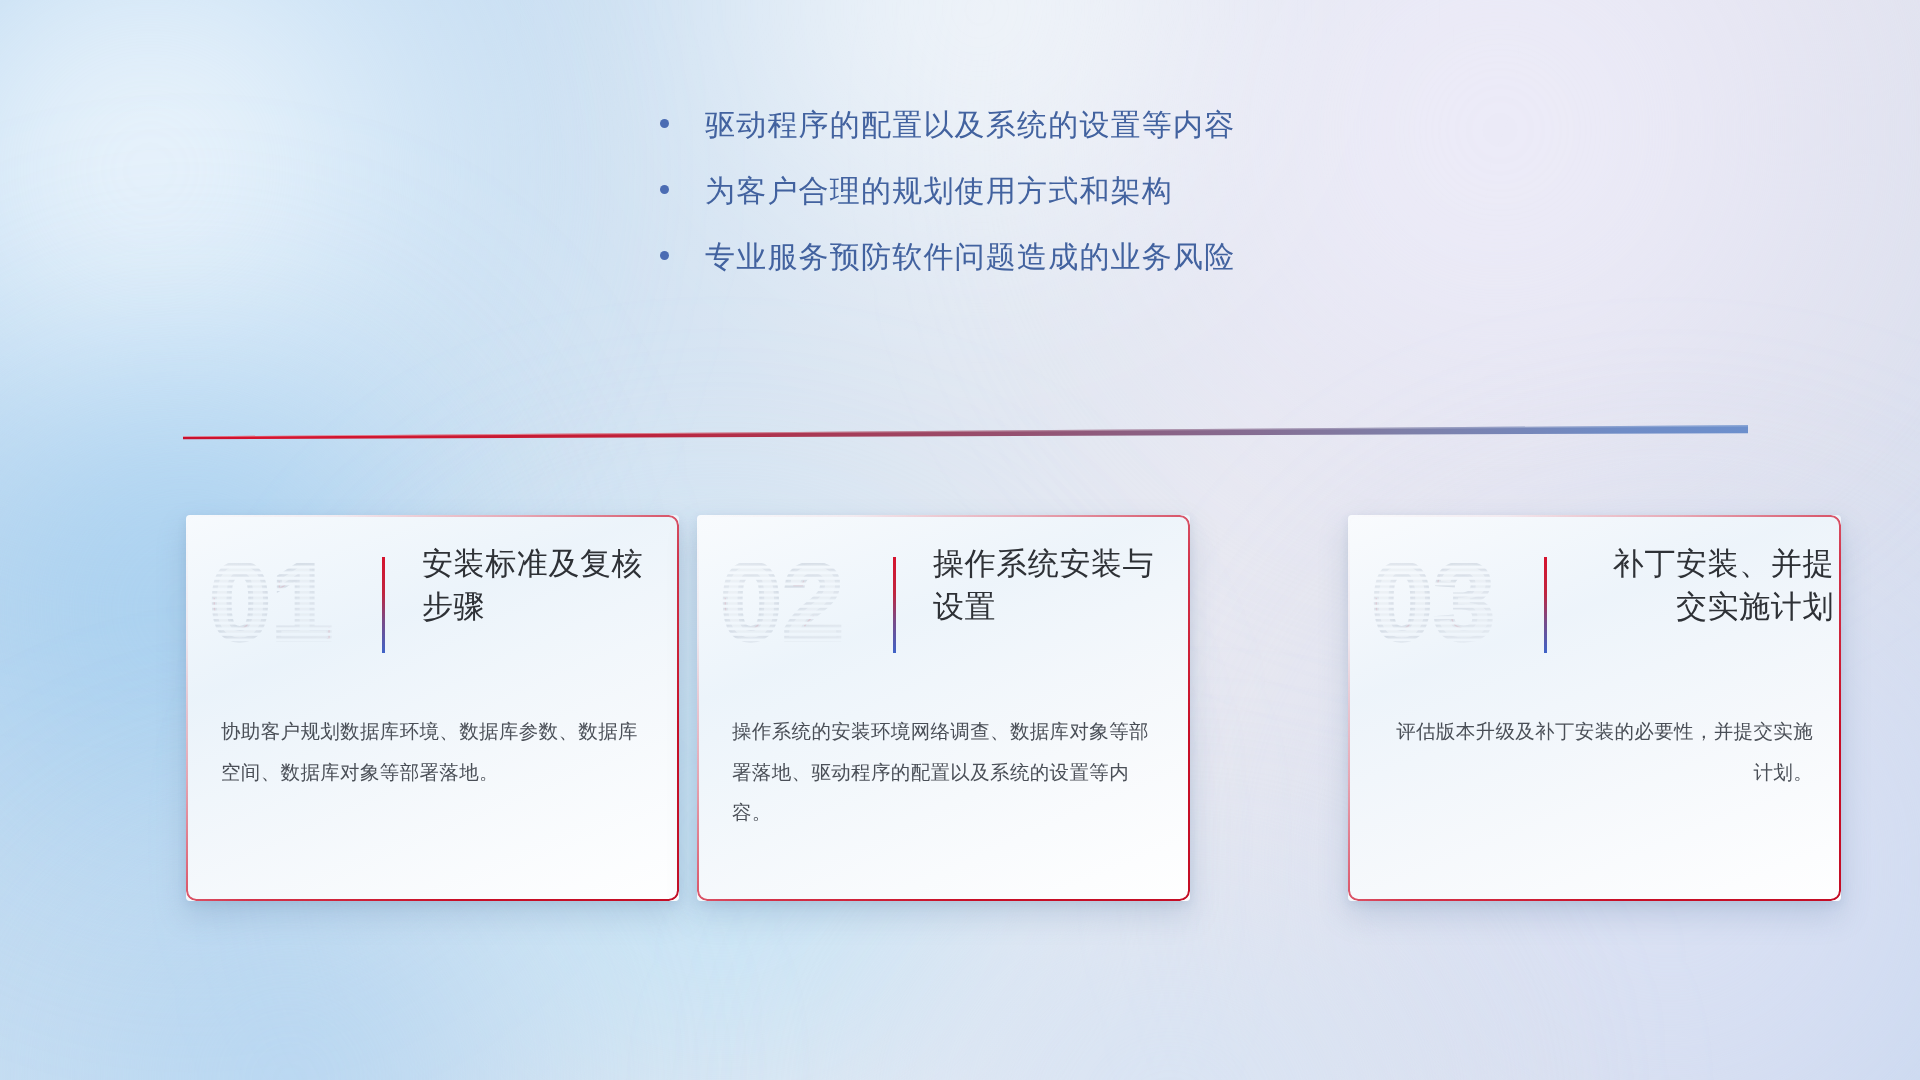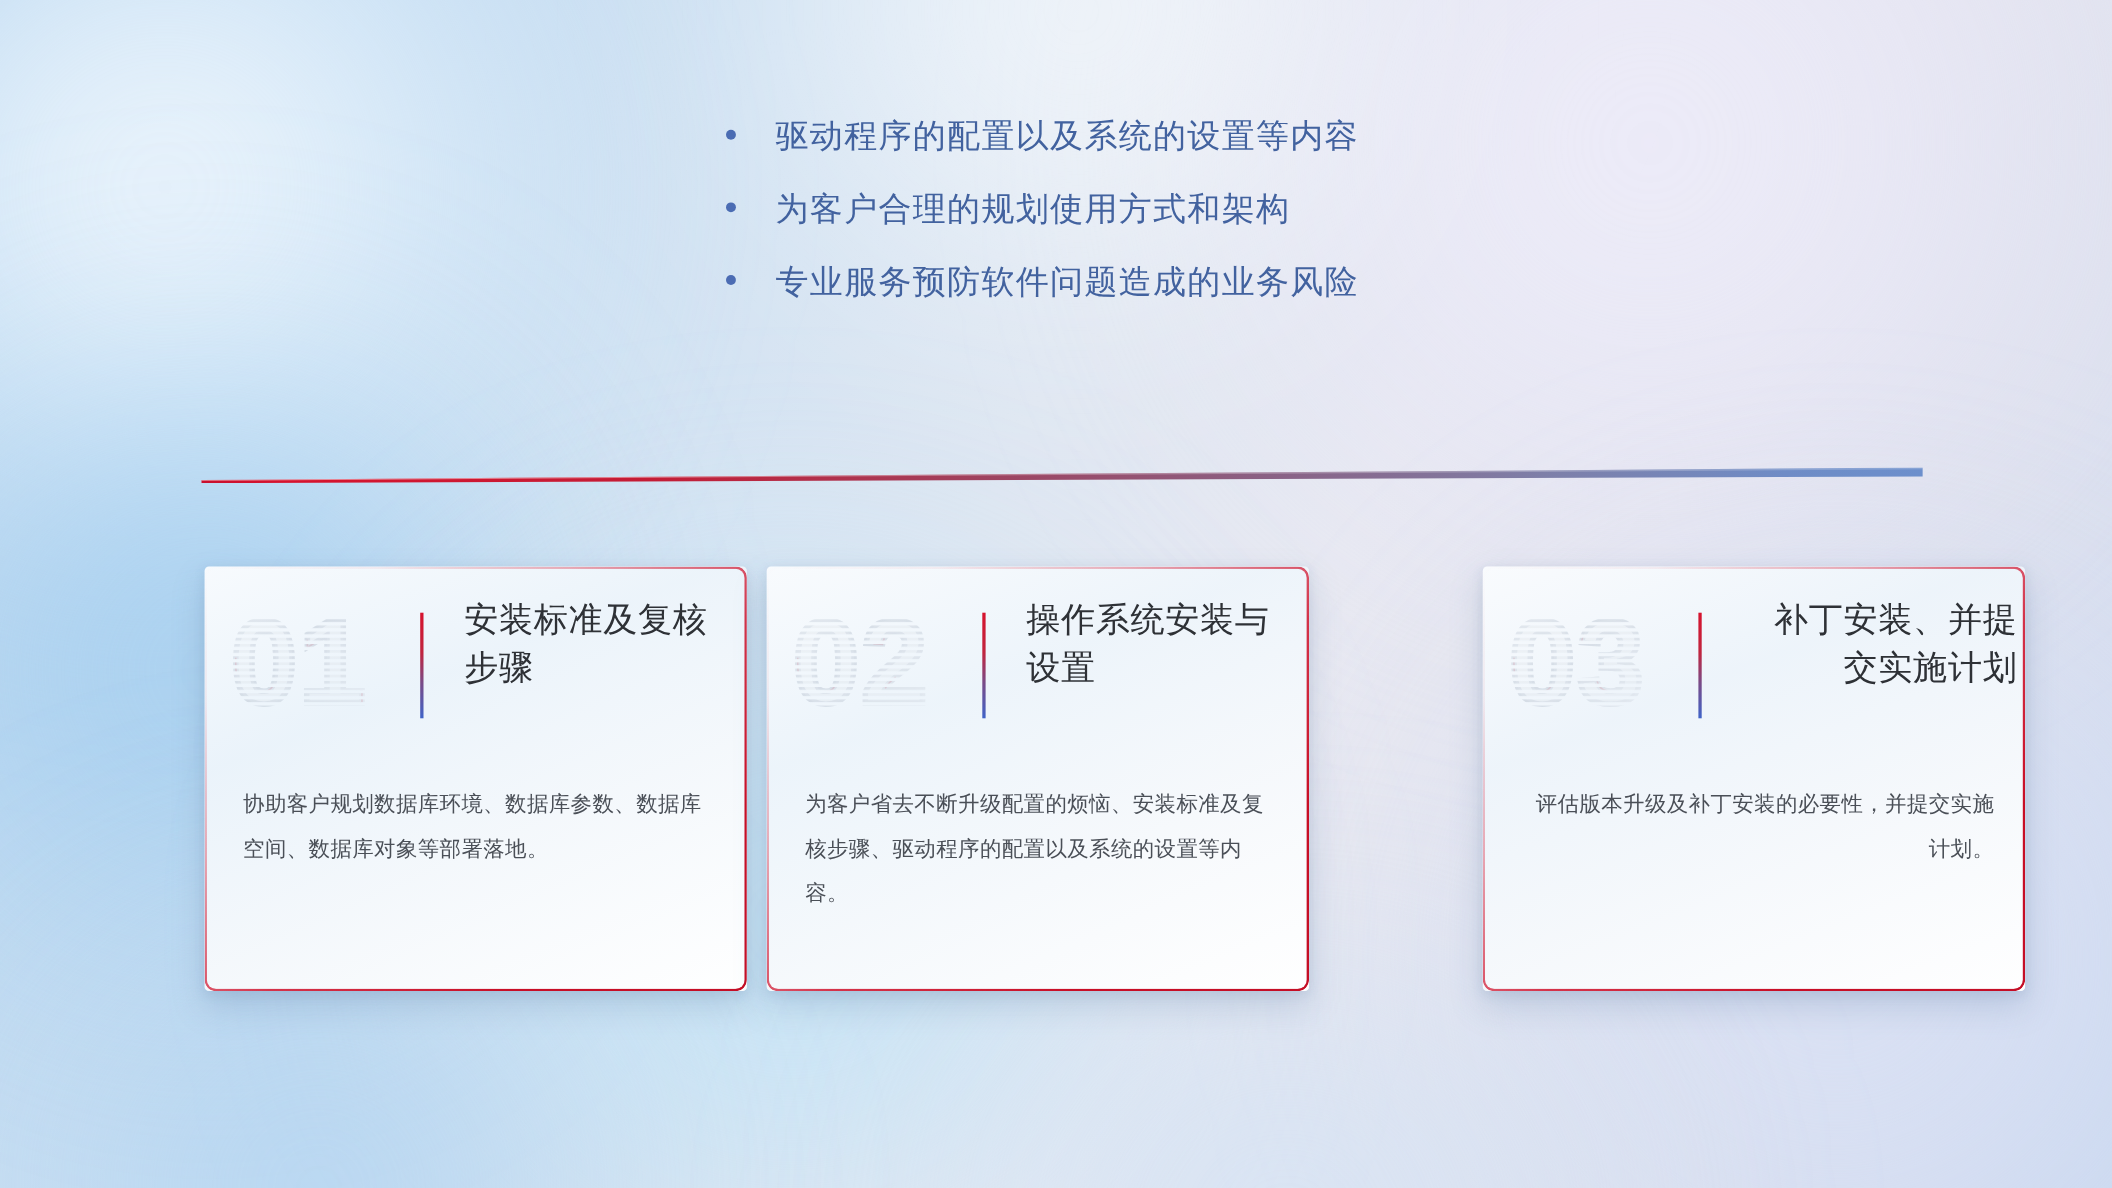--- a/index.html
+++ b/index.html
@@ -232,21 +232,21 @@
             <text x="4" y="104" font-family="'Liberation Sans',sans-serif" font-size="108" font-weight="700" letter-spacing="2" fill="none" stroke="url(#tint2)" stroke-width="5">02</text>
             <text x="4" y="104" font-family="'Liberation Sans',sans-serif" font-size="108" font-weight="700" letter-spacing="2" fill="#c8cfda" opacity="0.42">02</text>
           </g>
           <g mask="url(#m2)" opacity="0.5">
             <text x="4" y="104" font-family="'Liberation Sans',sans-serif" font-size="108" font-weight="700" letter-spacing="2" fill="none" stroke="#d06a7e" stroke-width="1.4" stroke-dasharray="14 120" stroke-dashoffset="40">02</text>
           </g>
         </svg>
         <div class="card-rule"></div>
         <div class="card-title">操作系统安装与设置</div>
       </div>
-      <div class="card-body">为客户省去不断升级配置的烦恼、安装标准及复核步骤、驱动程序的配置以及系统的设置等内容。</div>
+      <div class="card-body">操作系统的安装环境网络调查、数据库对象等部署落地、驱动程序的配置以及系统的设置等内容。</div>
     </div>
 
     <div class="card card-3">
       <div class="card-edge"></div>
       <div class="card-head">
         <svg class="card-num" viewBox="0 0 170 130">
           <defs>
             <pattern id="stripe3" width="170" height="5.6" patternUnits="userSpaceOnUse">
               <rect x="0" y="0" width="170" height="2.5" fill="#9aa6b6" opacity="0.62"></rect>
             </pattern>

